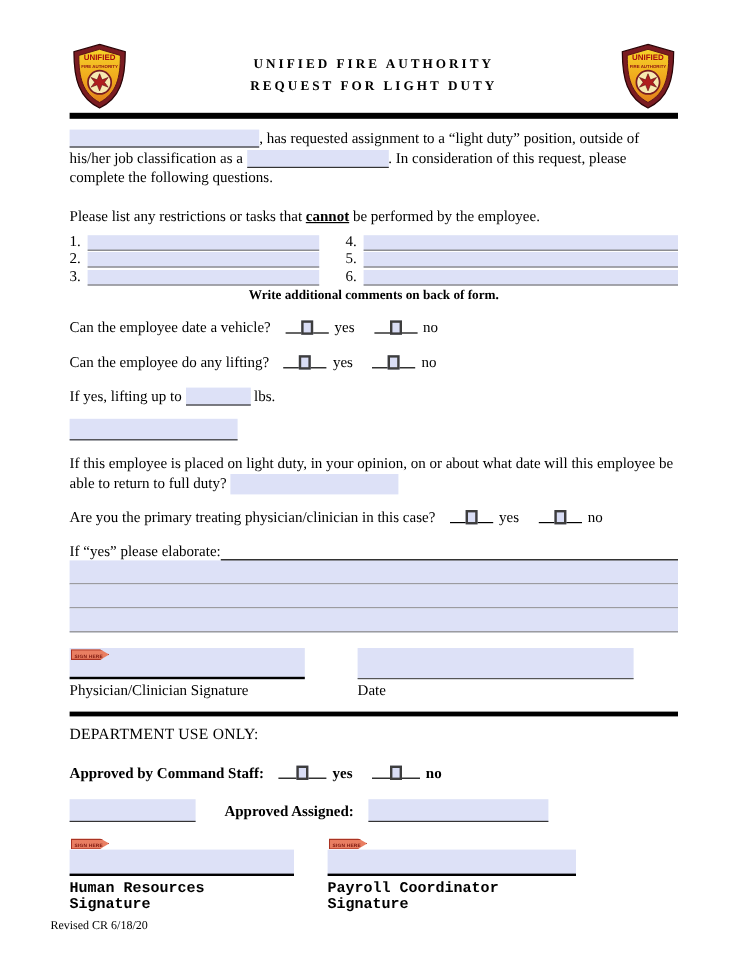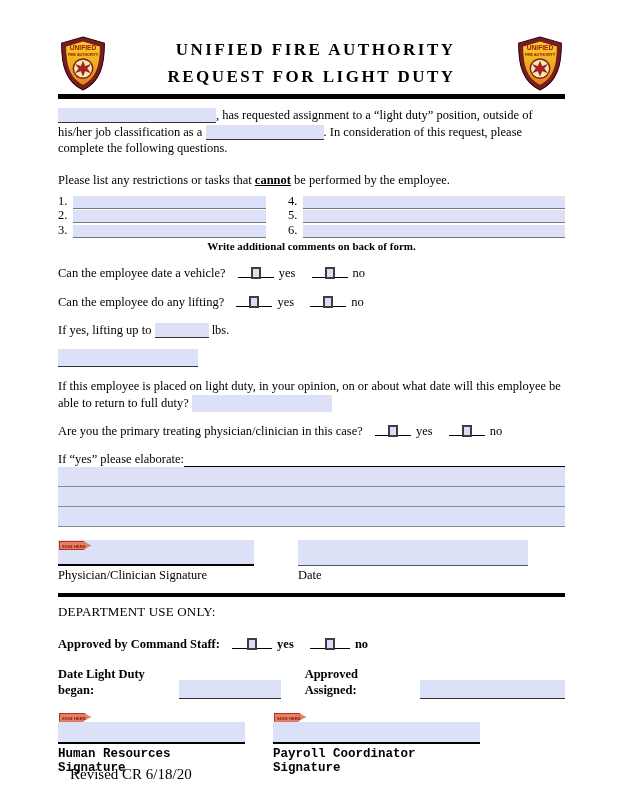--- a/index.html
+++ b/index.html
@@ -7,21 +7,21 @@
   .page {
     position:relative; width:622px; height:810px; overflow:hidden;
     font-family:"Liberation Serif", serif; font-size:12.5px; color:#000;
     background:#fff;
   }
   .content { padding:0 57px 0 58px; }
 
   
   .header { display:flex; align-items:center; justify-content:space-between; margin-top:36px; }
   .badge { width:50px; height:55px; flex:0 0 auto; }
-  .titleblock { text-align:right; font-weight:bold; font-size:17px; letter-spacing:2.5px; line-height:1.55; }
+  .titleblock { text-align:center; font-weight:bold; font-size:11px; letter-spacing:2.5px; line-height:1.55; }
   .rule-thick { height:5px; background:#000; margin-top:3px; }
   .rule-thick2 { height:4px; background:#000; margin-top:10px; }
 
   
   .fld { display:inline-block; background:#dde1f7; height:15px; vertical-align:-4px; }
   .fld.ul { border-bottom:1px solid #333; }
 
   .intro { margin-top:8px; line-height:16.5px; }
   .prompt { margin-top:15px; line-height:16.5px; }
   .emph { font-weight:bold; text-decoration:underline; }
@@ -66,21 +66,21 @@
 
   
   .dept-head { font-weight:normal; font-size:13px; margin-top:7px; letter-spacing:0.2px; }
   .bold { font-weight:bold; }
   .dept-row { display:flex; align-items:flex-end; margin-top:13px; line-height:16.5px; }
   .dept-sig-row { display:flex; margin-top:14px; }
   .dept-sig-col { position:relative; }
   .dept-sig-fld { background:#dde1f7; height:22px; border-bottom:2px solid #000; margin-top:9px; }
   .dept-sig-label { font-weight:bold; margin-top:3px;font-family:Liberation Mono, monospace; }
 
-  .footer { position:absolute; left:70px; top:766px; font-size:15px; }
+  .footer { position:absolute; left:42px; top:766px; font-size:10px; }
 </style>
 </head>
 <body>
 
 <div class="page">
   <div class="content">
 
     <div class="header">
       <svg class="badge" viewBox="0 0 48 54" aria-hidden="true">
         <defs>
@@ -216,21 +216,20 @@
 
     <div class="dept-head">DEPARTMENT USE ONLY:</div>
 
     <div class="qrow" style="margin-top:16px;">
       <span class="bold">Approved by Command Staff:</span>
       <span class="cbwrap" style="width:40px;"><span class="cb"></span></span><span class="ynlabel bold">yes</span>
       <span class="cbwrap" style="width:40px;"><span class="cb"></span></span><span class="ynlabel bold">no</span>
     </div>
 
     <div class="dept-row">
-      <span class="bold">Date Light Duty began:</span>
       <span class="fld ul" style="width:105px; height:19px;"></span>
       <span class="bold" style="margin-left:24px;">Approved Assigned:</span>
       <span class="fld ul" style="width:150px; height:19px; margin-left:12px;"></span>
     </div>
 
     <div class="dept-sig-row">
       <div class="dept-sig-col" style="width:187px;">
         <span class="signtag" style="top:0;">SIGN HERE</span>
         <div class="dept-sig-fld"></div>
         <div class="dept-sig-label">Human Resources Signature</div>

